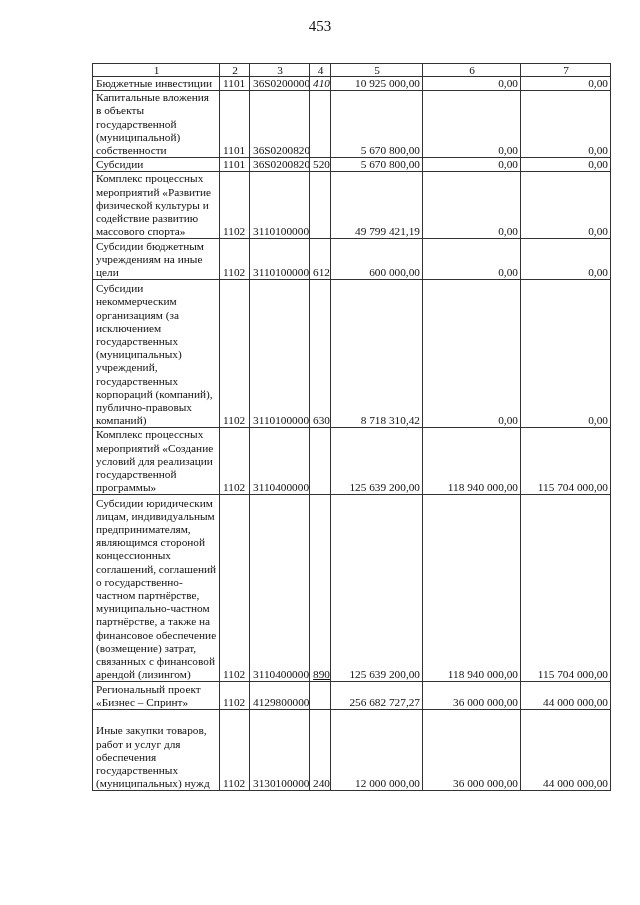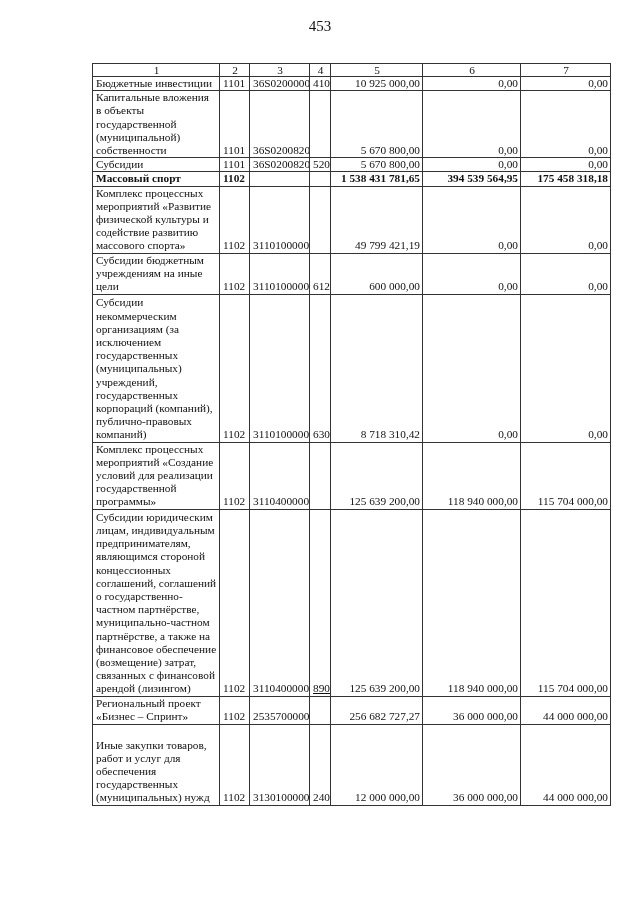--- a/index.html
+++ b/index.html
@@ -42,21 +42,21 @@
       <td>4</td>
       <td>5</td>
       <td>6</td>
       <td>7</td>
     </tr>
 
   <tr>
         <td class="name" style="height: 13px;">Бюджетные инвестиции</td>
         <td class="code" style="height: 13px;">1101</td>
         <td class="code" style="height: 13px;">36S0200000</td>
-        <td class="code" style="height: 13px;">410</td>
+        <td class="code" style="height: 13px; font-style: italic;">410</td>
         <td class="num" style="height: 13px;">10 925 000,00</td>
         <td class="num" style="height: 13px;">0,00</td>
         <td class="num" style="height: 13px;">0,00</td>
       </tr>
       <tr>
         <td class="name" style="height: 53px;">Капитальные вложения в объекты государственной (муниципальной) собственности</td>
         <td class="code" style="height: 53px;">1101</td>
         <td class="code" style="height: 53px;">36S0200820</td>
         <td class="code" style="height: 53px;"></td>
         <td class="num" style="height: 53px;">5 670 800,00</td>
@@ -64,29 +64,20 @@
         <td class="num" style="height: 53px;">0,00</td>
       </tr>
       <tr>
         <td class="name" style="height: 13px;">Субсидии</td>
         <td class="code" style="height: 13px;">1101</td>
         <td class="code" style="height: 13px;">36S0200820</td>
         <td class="code" style="height: 13px;">520</td>
         <td class="num" style="height: 13px;">5 670 800,00</td>
         <td class="num" style="height: 13px;">0,00</td>
         <td class="num" style="height: 13px;">0,00</td>
-      </tr>
-      <tr class="bold">
-        <td class="name" style="height: 13px;">Массовый спорт</td>
-        <td class="code" style="height: 13px;">1102</td>
-        <td class="code" style="height: 13px;"></td>
-        <td class="code" style="height: 13px;"></td>
-        <td class="num" style="height: 13px;">1 538 431 781,65</td>
-        <td class="num" style="height: 13px;">394 539 564,95</td>
-        <td class="num" style="height: 13px;">175 458 318,18</td>
       </tr>
       <tr>
         <td class="name" style="height: 66px;">Комплекс процессных мероприятий «Развитие физической культуры и содействие развитию массового спорта»</td>
         <td class="code" style="height: 66px;">1102</td>
         <td class="code" style="height: 66px;">3110100000</td>
         <td class="code" style="height: 66px;"></td>
         <td class="num" style="height: 66px;">49 799 421,19</td>
         <td class="num" style="height: 66px;">0,00</td>
         <td class="num" style="height: 66px;">0,00</td>
       </tr>
@@ -122,21 +113,21 @@
         <td class="code" style="height: 186px;">1102</td>
         <td class="code" style="height: 186px;">3110400000</td>
         <td class="code" style="height: 186px; text-decoration: underline;">890</td>
         <td class="num" style="height: 186px;">125 639 200,00</td>
         <td class="num" style="height: 186px;">118 940 000,00</td>
         <td class="num" style="height: 186px;">115 704 000,00</td>
       </tr>
       <tr>
         <td class="name" style="height: 27px;">Региональный проект «Бизнес – Спринт»</td>
         <td class="code" style="height: 27px;">1102</td>
-        <td class="code" style="height: 27px;">2535700000</td>
+        <td class="code" style="height: 27px;">4129800000</td>
         <td class="code" style="height: 27px;"></td>
         <td class="num" style="height: 27px;">256 682 727,27</td>
         <td class="num" style="height: 27px;">36 000 000,00</td>
         <td class="num" style="height: 27px;">44 000 000,00</td>
       </tr>
       <tr>
         <td class="name" style="height: 80px;">Иные закупки товаров, работ и услуг для обеспечения государственных (муниципальных) нужд</td>
         <td class="code" style="height: 80px;">1102</td>
         <td class="code" style="height: 80px;">3130100000</td>
         <td class="code" style="height: 80px;">240</td>

